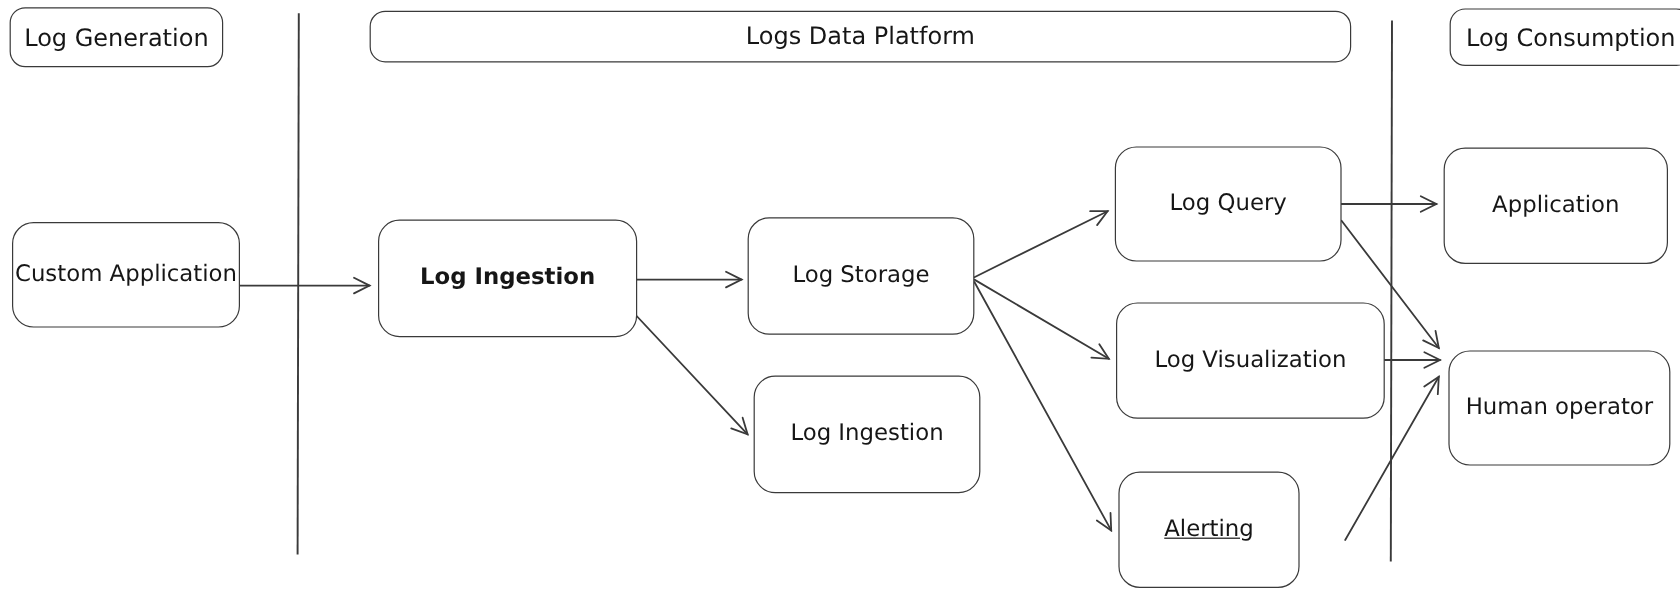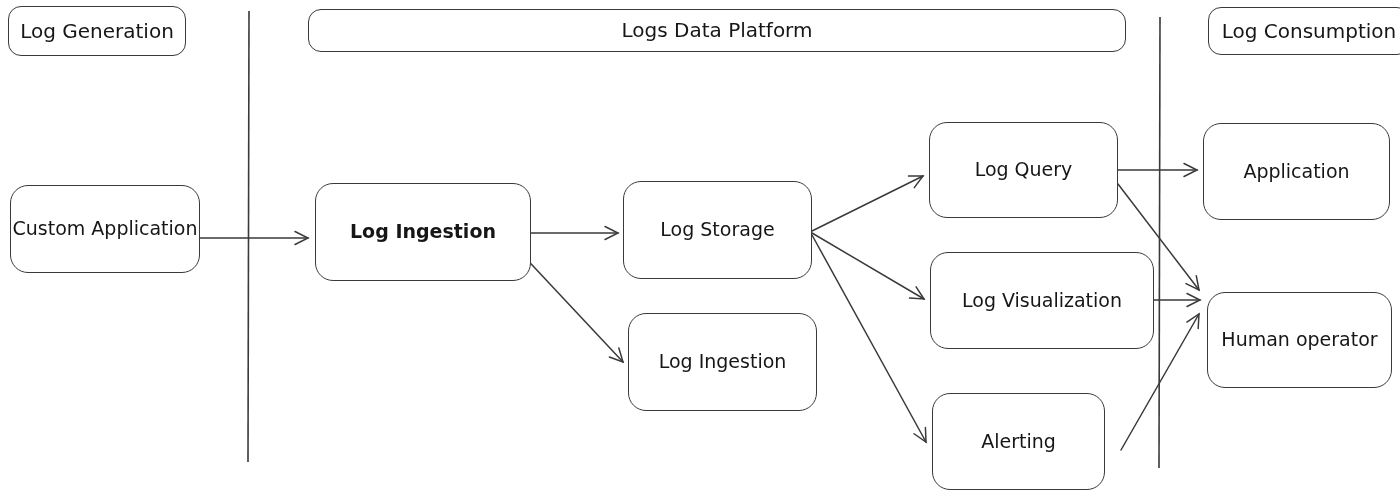--- a/index.html
+++ b/index.html
@@ -36,21 +36,21 @@
     border-radius: 13px;
     font-size: 20px;
   }
   
   #n-custom-application { left: 10px;   top: 185px; width: 190px; height: 88px; }
   #n-log-ingestion      { left: 315px;  top: 183px; width: 216px; height: 98px; font-weight: bold; }
   #n-log-storage        { left: 623px;  top: 181px; width: 189px; height: 98px; }
   #n-log-archival       { left: 628px;  top: 313px; width: 189px; height: 98px; }
   #n-log-query          { left: 929px;  top: 122px; width: 189px; height: 96px; }
   #n-log-visualization  { left: 930px;  top: 252px; width: 224px; height: 97px; }
-  #n-alerting           { left: 932px;  top: 393px; width: 173px; height: 97px; }
+  #n-alerting           { left: 932px;  top: 393px; width: 151px; height: 97px; text-decoration: underline; }
   #n-application        { left: 1203px; top: 123px; width: 187px; height: 97px; }
   #n-human-operator     { left: 1207px; top: 252px; width: 185px; height: 96px; margin-top: 40px; }
   
   #h-log-generation     { left: 8px;    top: 6px;  width: 178px; height: 50px; }
   #h-logs-data-platform { left: 308px;  top: 9px;  width: 818px; height: 43px; }
   #h-log-consumption    { left: 1208px; top: 7px;  width: 202px; height: 48px; }
 </style>
 </head>
 <body>
 

